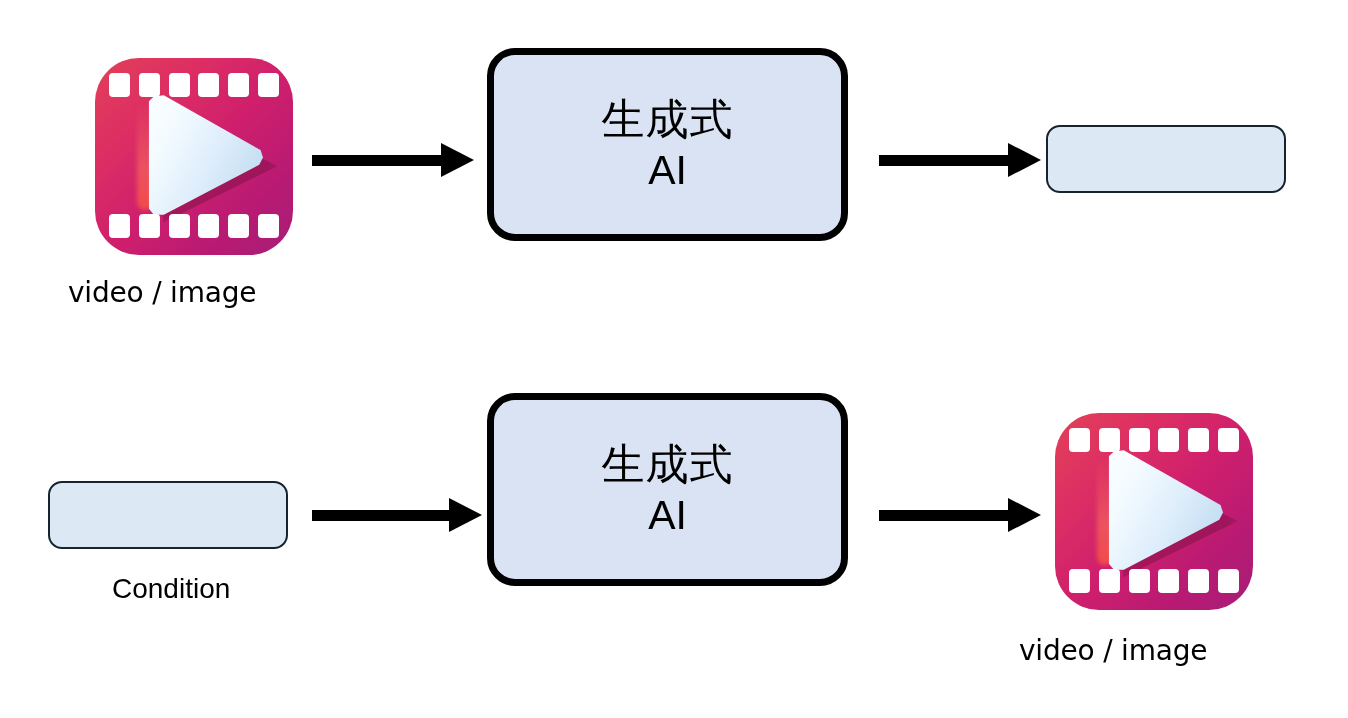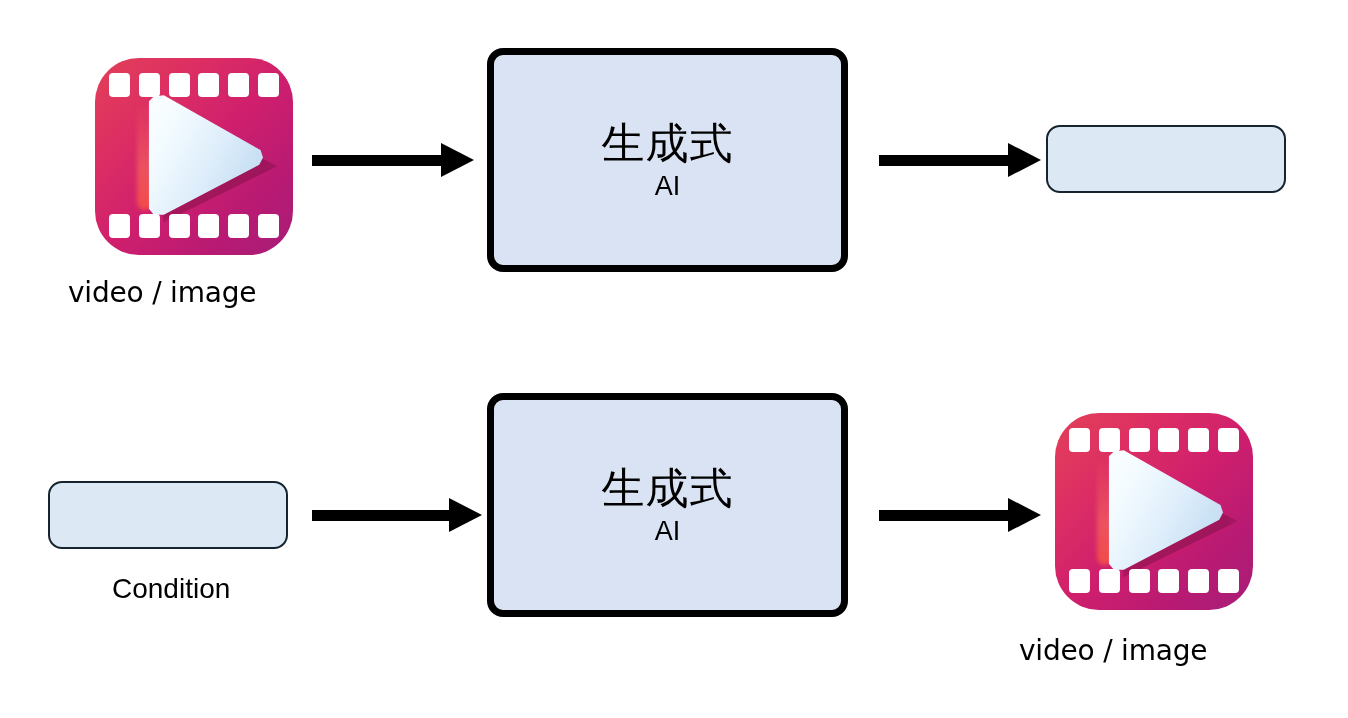--- a/index.html
+++ b/index.html
@@ -111,38 +111,38 @@
     width: 16px;
     height: 108px;
     background: linear-gradient(180deg, rgba(255,140,120,0) 0%, rgba(255,120,90,0.55) 62%, rgba(255,90,60,0.75) 100%);
     border-radius: 10px;
     filter: blur(2px);
   }
 
   
   .genbox {
     width: 361px;
-    height: 224px;
+    height: 193px;
     box-sizing: border-box;
     background: #dae3f3;
     border: 7px solid #000000;
-    border-radius: 16px;
+    border-radius: 28px;
     display: flex;
     flex-direction: column;
     align-items: center;
     justify-content: center;
     line-height: 1.12;
   }
   .genbox .ln1 {
     font-size: 43px;
     letter-spacing: 1px;
     font-weight: 400;
   }
   .genbox .ln2 {
-    font-size: 27px;
+    font-size: 41px;
     font-weight: 400;
     margin-top: 4px;
   }
 
   
   .slimbox {
     width: 240px;
     height: 68px;
     box-sizing: border-box;
     background: #dce9f5;

